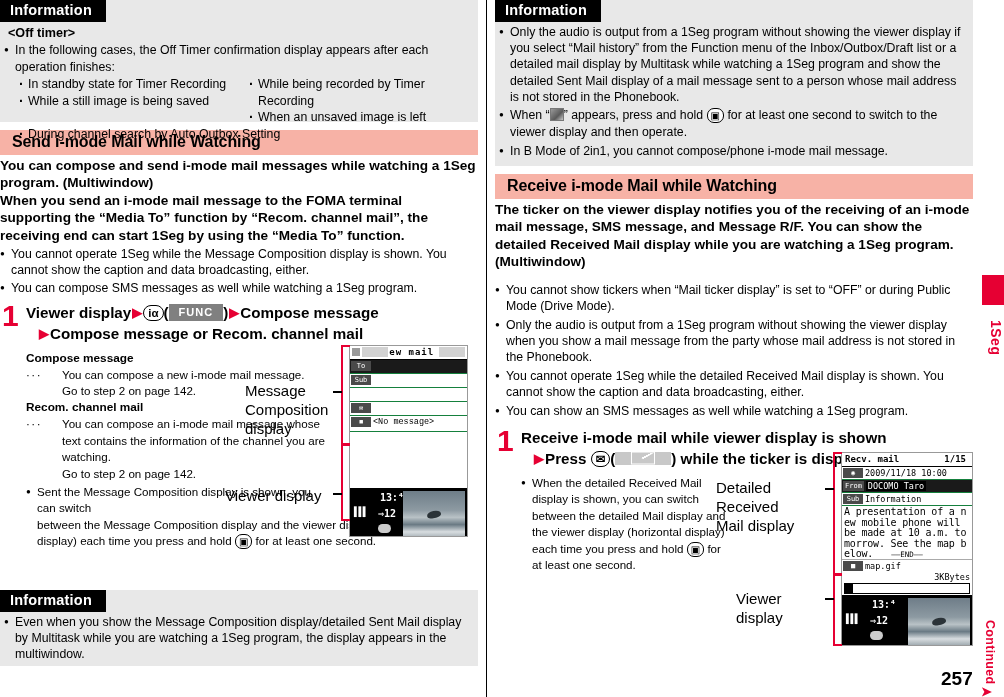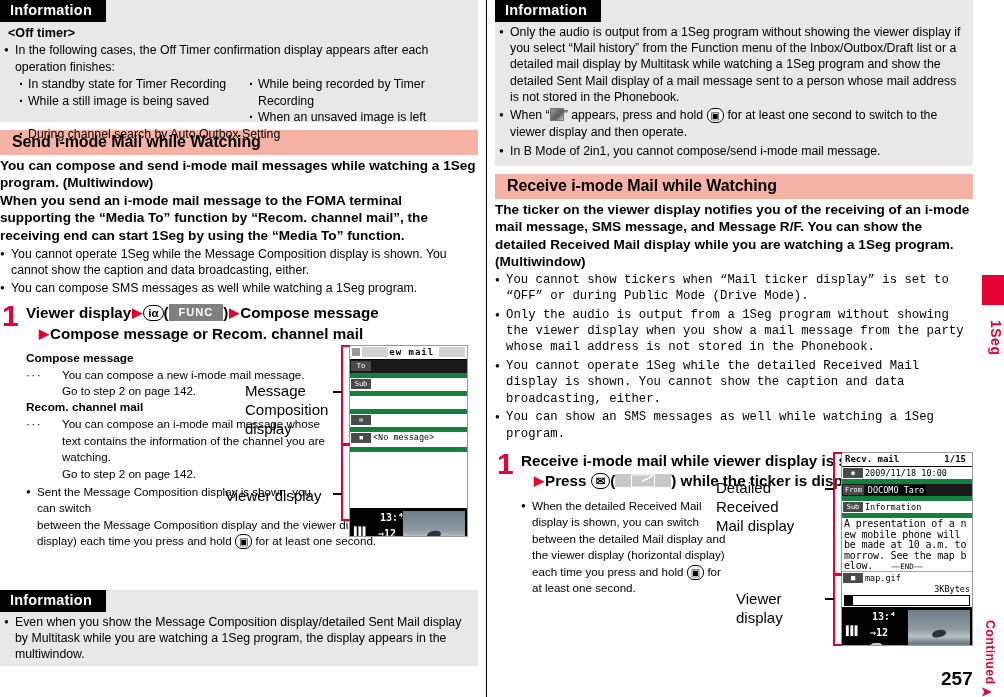--- a/index.html
+++ b/index.html
@@ -259,21 +259,21 @@
     top: 1px;
     height: 10px;
     background: #d2d2d2;
     width: 26px;
   }
   .ph-statusbar .corner-l { left: 12px; }
   .ph-statusbar .corner-r { right: 2px; }
 
   .ph-row {
     height: 13px;
-    border-bottom: 5px solid #15803d;
+    border-bottom: 1px solid #15803d;
     position: relative;
     font-size: 8.5px;
     line-height: 13px;
   }
   .ph-tag {
     display: inline-block;
     background: #4a4a4a;
     color: #fff;
     font-size: 7px;
     padding: 0 2px;
@@ -529,29 +529,29 @@
 
   <div class="col col-right">
 
     <div class="info-box" style="height:160px;">
       <div class="info-title">Information</div>
       <div class="info-body">
         <div class="bullet-li">Only the audio is output from a 1Seg program without showing the viewer display if you select “Mail history” from the Function menu of the Inbox/Outbox/Draft list or a detailed mail display by Multitask while watching a 1Seg program and show the detailed Sent Mail display of a mail message sent to a person whose mail address is not stored in the Phonebook.</div>
         <div class="bullet-li" style="margin-top:2px;">
           <span>When “</span><span style="display:inline-block;width:12px;height:11px;background:linear-gradient(135deg,#9a9a9a 0%, #5a5a5a 60%, #c8c8c8 100%);vertical-align:-2px;border:1px solid #777;"></span><span>” appears, press and hold</span> <span class="key-small">▣</span> <span>for at least one second to switch to the viewer display and then operate.</span>
         </div>
-        <div class="bullet-li" style="margin-top:3px;">In B Mode of 2in1, you cannot compose/send i-mode mail message.</div>
+        <div class="bullet-li" style="margin-top:3px;">In B Mode of 2in1, you cannot compose/phone i-mode mail message.</div>
       </div>
     </div>
 
     <div class="section-band">Receive i-mode Mail while Watching</div>
 
     <div class="lead">The ticker on the viewer display notifies you of the receiving of an i-mode mail message, SMS message, and Message R/F. You can show the detailed Received Mail display while you are watching a 1Seg program. (Multiwindow)</div>
 
-    <div class="body-note" style="margin-top:1px;font-family:Liberation Mono, monospace;">
+    <div class="body-note" style="margin-top:11px;">
       <div class="bullet-li">You cannot show tickers when “Mail ticker display” is set to “OFF” or during Public Mode (Drive Mode).</div>
       <div class="bullet-li" style="margin-top:2px;">Only the audio is output from a 1Seg program without showing the viewer display when you show a mail message from the party whose mail address is not stored in the Phonebook.</div>
       <div class="bullet-li" style="margin-top:2px;">You cannot operate 1Seg while the detailed Received Mail display is shown. You cannot show the caption and data broadcasting, either.</div>
       <div class="bullet-li" style="margin-top:2px;">You can show an SMS messages as well while watching a 1Seg program.</div>
     </div>
 
     <div class="step" style="margin-top:9px;">
       <div class="step-num">1</div>
       <div class="step-text">Receive i-mode mail while viewer display is shown</div>
       <div class="step-text-2">

